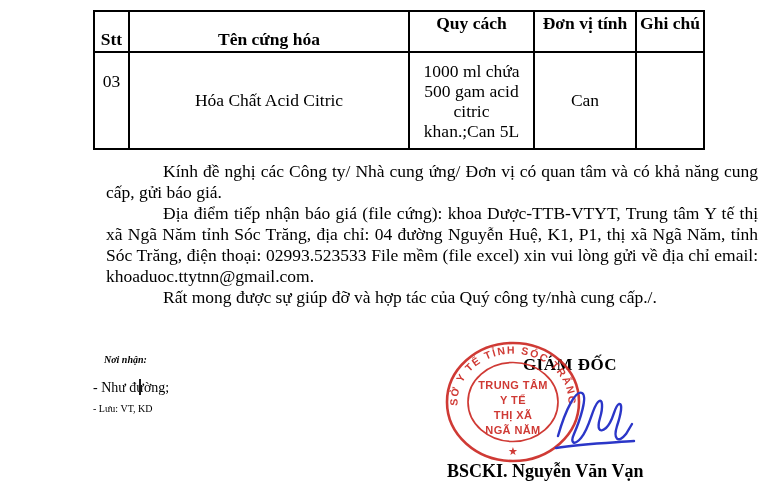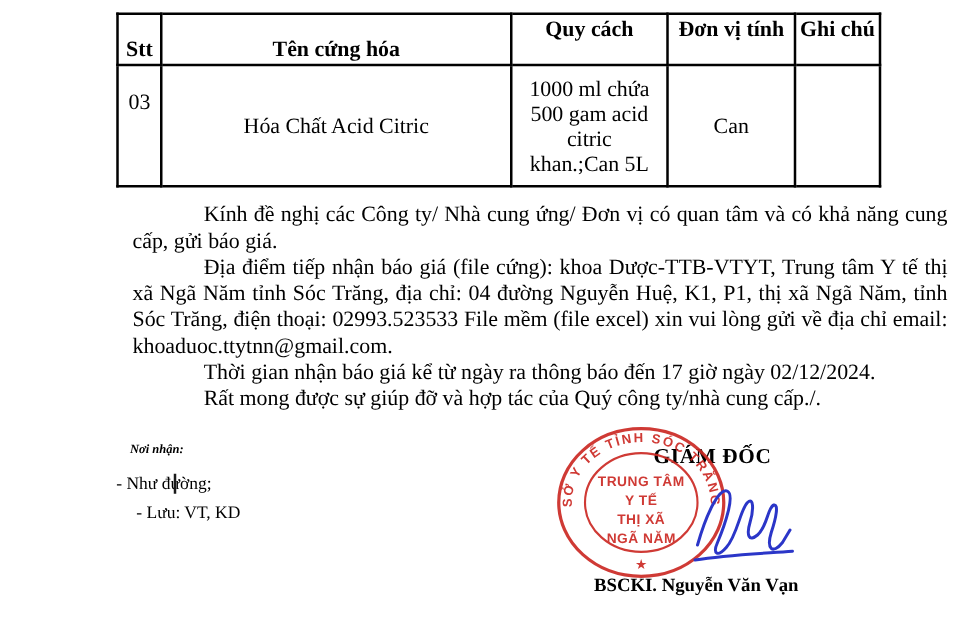--- a/index.html
+++ b/index.html
@@ -30,30 +30,30 @@
     position:absolute; left:86px; top:161px; width:652px;
     font-size:17.5px; line-height:21px; text-align:justify;margin-left:20px;
   }
   .body-text p { margin:0; text-indent:57px; }
   
   .recipients-label {
     position:absolute; left:104px; top:354px;
     font-weight:bold; font-style:italic; font-size:10px;
   }
   .recipient-1 { position:absolute; left:93px; top:380px; font-size:14px; }
-  .recipient-2 { position:absolute; left:93px; top:403px; font-size:14px;margin-left:16px; }
+  .recipient-2 { position:absolute; left:93px; top:403px; font-size:10px; }
   .caret { position:absolute; left:139px; top:379px; width:2px; height:16px; background:#1a1a1a; }
   
   .sig-title {
     position:absolute; left:470px; top:355px; width:200px; text-align:center;
     font-weight:bold; font-size:17px; letter-spacing:.5px;
   }
   .signer {
-    position:absolute; left:436px; top:461px; width:242px; text-align:center;
-    font-weight:bold; font-size:15px;
+    position:absolute; left:447px; top:461px; width:242px; 
+    font-weight:bold; font-size:18px;
   }
   .stamp-svg { position:absolute; left:443px; top:340px; opacity:.92; }
   .stamp-ring  { font-family:"Liberation Sans","DejaVu Sans",sans-serif; font-weight:bold; font-size:10.5px; letter-spacing:1.6px; }
   .stamp-line  { font-family:"Liberation Sans","DejaVu Sans",sans-serif; font-weight:bold; font-size:11px; letter-spacing:.4px; text-anchor:middle; }
   .sig-svg { position:absolute; left:548px; top:386px; }
 </style>
 </head>
 <body>
 
 <div class="page">
@@ -80,21 +80,20 @@
       <td class="c-spec">1000 ml chứa 500 gam acid citric khan.;Can 5L</td>
       <td class="c-unit">Can</td>
       <td class="c-note"></td>
     </tr>
   </tbody>
     </table>
 
   <div class="body-text">
     <p>Kính đề nghị các Công ty/ Nhà cung ứng/ Đơn vị có quan tâm và có khả năng cung cấp, gửi báo giá.</p>
     <p>Địa điểm tiếp nhận báo giá (file cứng): khoa Dược-TTB-VTYT, Trung tâm Y tế thị xã Ngã Năm tỉnh Sóc Trăng, địa chỉ: 04 đường Nguyễn Huệ, K1, P1, thị xã Ngã Năm, tỉnh Sóc Trăng, điện thoại: 02993.523533 File mềm (file excel) xin vui lòng gửi về địa chỉ email: khoaduoc.ttytnn@gmail.com.</p>
-    <p>Thời gian nhận báo giá kể từ ngày ra thông báo đến 17 giờ ngày 02/12/2024.</p>
     <p>Rất mong được sự giúp đỡ và hợp tác của Quý công ty/nhà cung cấp./.</p>
   </div>
 
   <div class="recipients-label">Nơi nhận:</div>
   <div class="recipient-1">- Như đường;</div>
   <div class="recipient-2">- Lưu: VT, KD</div>
   <div class="caret"></div>
 
   <div class="sig-title">GIÁM ĐỐC</div>
 

